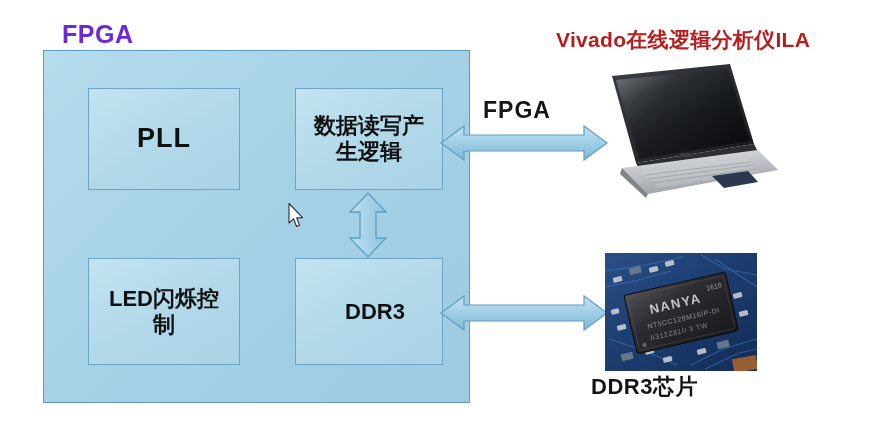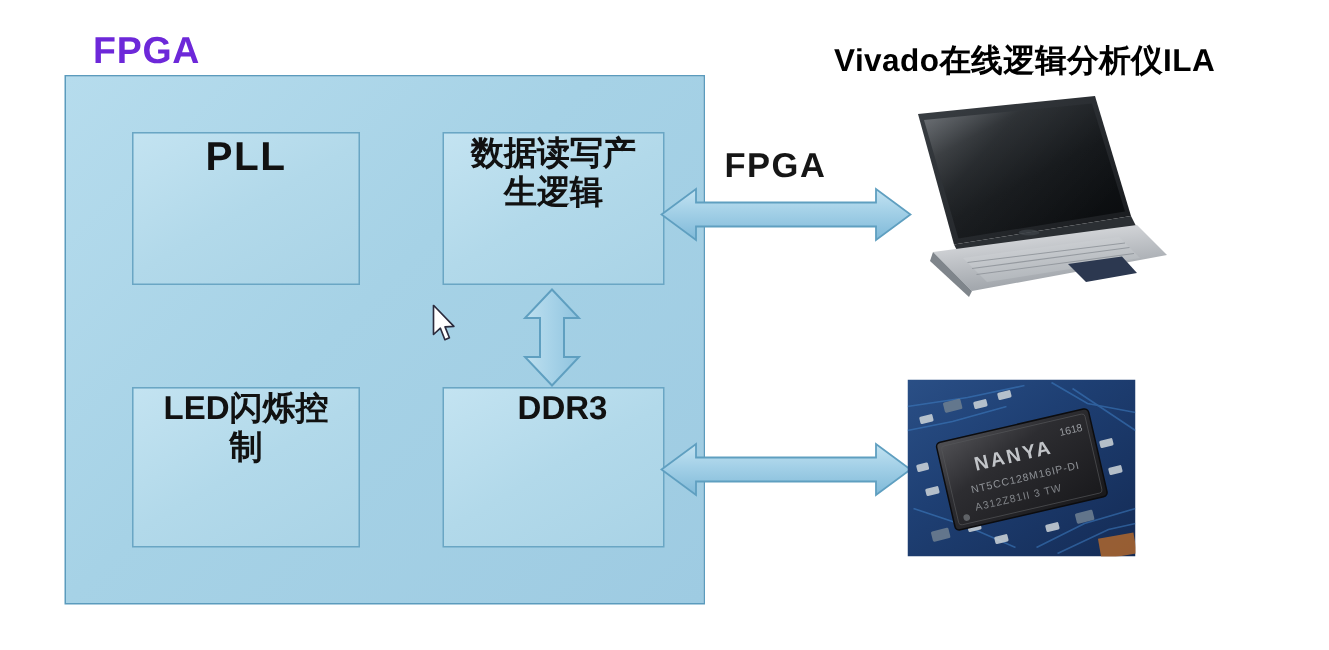--- a/index.html
+++ b/index.html
@@ -25,21 +25,21 @@
     letter-spacing:0.5px;
     white-space:nowrap;
   }
 
   
   .block{
     position:absolute;
     background:linear-gradient(150deg,#c3e3f1 0%,#b2d9ea 50%,#a9d3e6 100%);
     border:1.2px solid #6aa6c4;
     box-sizing:border-box;
-    display:flex;align-items:flex-start;justify-content:center;
+    display:flex;align-items:center;justify-content:center;
     text-align:center;
     color:#111;
     line-height:1.18;
   }
   .block .txt{display:block;padding:0 6px;}
   #blk-pll{left:88px;top:88px;width:152px;height:102px;}
   #blk-pll .txt{font-size:27px;font-weight:bold;letter-spacing:1px;}
   #blk-rw{left:295px;top:88px;width:148px;height:102px;}
   #blk-rw .txt{font-size:22px;font-weight:bold;}
   #blk-led{left:88px;top:258px;width:152px;height:107px;}
@@ -55,21 +55,21 @@
 
   .jtag-label{
     position:absolute;left:483px;top:97px;
     font-size:23px;font-weight:bold;color:#161616;
     letter-spacing:1px;white-space:nowrap;
   }
 
   
   .cap-top{
     position:absolute;left:556px;top:26px;
-    font-size:21px;font-weight:bold;color:#000000;
+    font-size:21px;font-weight:bold;color:#b91c1c;
     white-space:nowrap;letter-spacing:0.3px;text-align:right;
   }
   .cap-bottom{
     position:absolute;left:591px;top:372px;
     font-size:22px;font-weight:bold;color:#141414;
     white-space:nowrap;letter-spacing:0.5px;
   }
 
   
   .laptop{position:absolute;left:600px;top:62px;width:182px;height:136px;}
@@ -259,18 +259,19 @@
 
       <text x="46" y="54" font-family="'Liberation Sans',sans-serif" font-size="13" font-weight="bold" fill="#cfd2d6" letter-spacing="1.6" opacity="0.92">NANYA</text>
       <text x="40" y="68" font-family="'Liberation Sans',sans-serif" font-size="7" fill="#a9adb2" letter-spacing="0.6" opacity="0.8">NT5CC128M16IP-DI</text>
       <text x="40" y="80" font-family="'Liberation Sans',sans-serif" font-size="7" fill="#a0a4a9" letter-spacing="0.6" opacity="0.75">A312Z81II  3  TW</text>
       <text x="106" y="44" font-family="'Liberation Sans',sans-serif" font-size="7" fill="#b4b8bd" opacity="0.8">1618</text>
 
       <circle cx="33" cy="83" r="2.2" fill="#6d7075" opacity="0.8"></circle>
     </g>
   </svg>
 
+  <div class="cap-bottom">DDR3芯片</div>
 
   <svg class="cursor" viewBox="0 0 18 26">
     <polygon points="1,0.5 1,20 5.6,15.8 8.6,23.5 11.6,22.2 8.7,14.9 14.6,14.6" fill="#ffffff" stroke="#2b2b3d" stroke-width="1.1" stroke-linejoin="round"></polygon>
   </svg>
 
 </div>
 
 </body></html>

